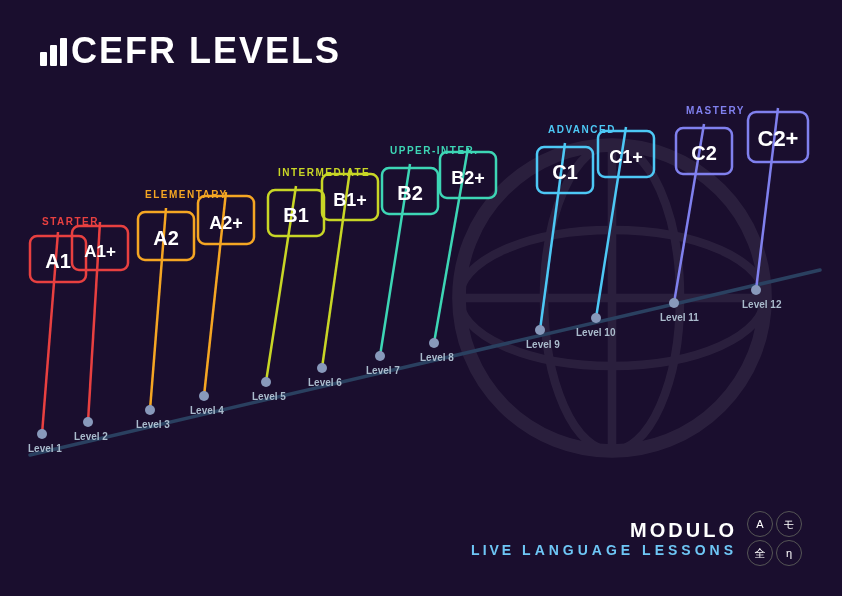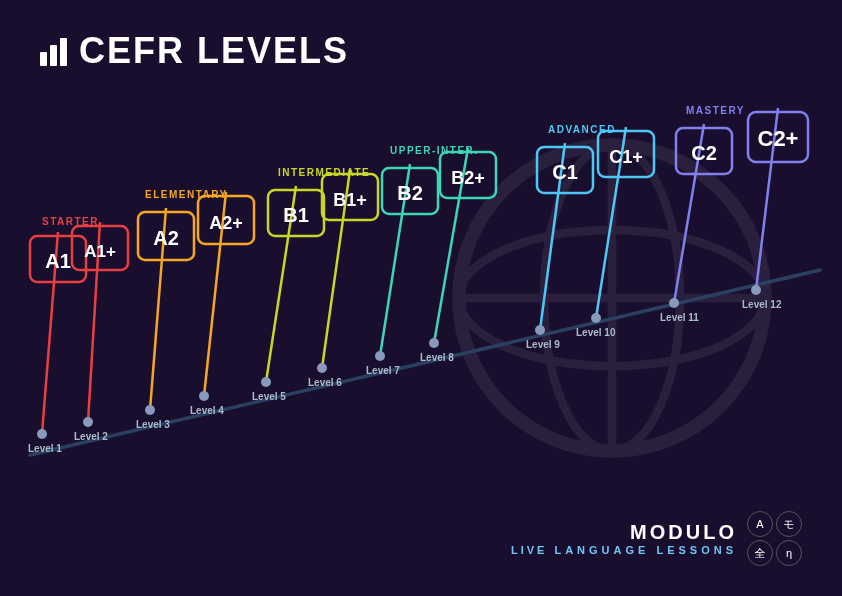--- a/index.html
+++ b/index.html
@@ -22,21 +22,21 @@
       opacity: 0.07;
       z-index: 0;
     }
 
     .header {
       position: absolute;
       top: 30px;
       left: 40px;
       display: flex;
       align-items: center;
-      gap: 12px;
+      gap: 4px;
       z-index: 2;
     }
 
     .bar-icon {
       display: flex;
       align-items: flex-end;
       gap: 3px;
       height: 30px;
     }
     .bar-icon span {
@@ -82,21 +82,21 @@
     }
 
     .logo-name {
       font-size: 20px;
       font-weight: 900;
       color: white;
       letter-spacing: 3px;
     }
 
     .logo-sub {
-      font-size: 11px;
+      font-size: 14px;
       color: #aaa;
       letter-spacing: 4px;
       text-align: right;
     }
 
     .logo-sub span {
       color: #6ec6f5;
       font-weight: bold;
     }
 

